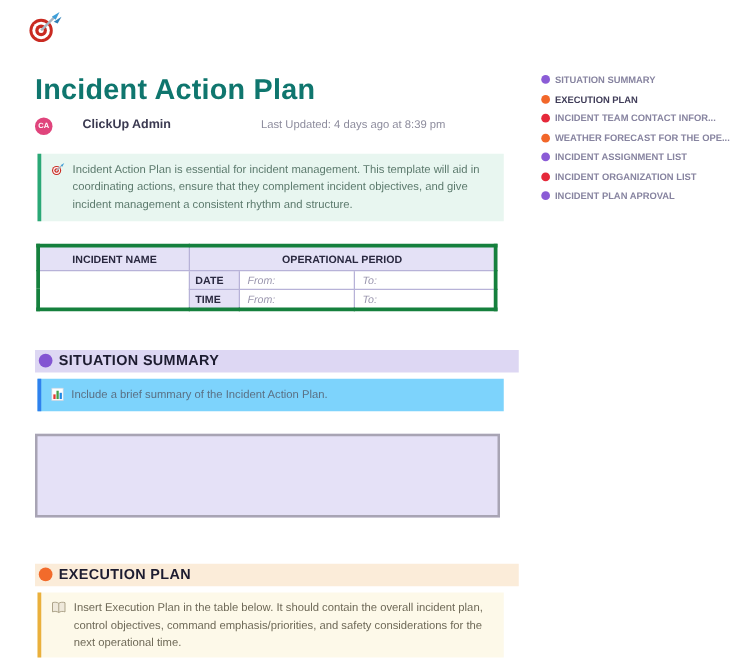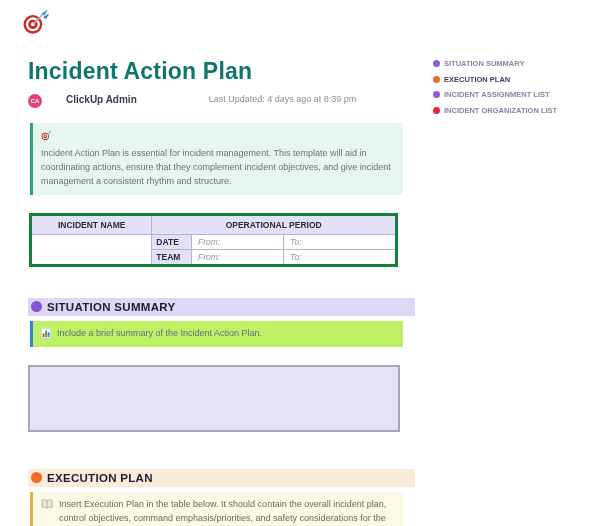--- a/index.html
+++ b/index.html
@@ -16,21 +16,21 @@
   .author-row { margin: 9px 0 0 28px; display: flex; align-items: flex-start; gap: 24px; }
   .avatar { width: 14px; height: 14px; border-radius: 50%; background: #e0447c; color: #fff;
     font-size: 6px; font-weight: 700; display: flex; align-items: center; justify-content: center; }
   .author-name { font-size: 10px; font-weight: 700; color: #3a3950; }
   .updated { font-size: 9px; color: #8d8c9d; margin-left: 4px; padding-left: 44px; }
 
   .callout { margin-left: 30px; width: 373px; border-left: 3px solid #999; display: flex;
     gap: 6px; align-items: flex-start; padding: 6px 10px 6px 8px; }
   .callout p { font-size: 9px; line-height: 1.55; }
   .callout .ico { flex: 0 0 auto; margin-top: 1px; }
-  .callout.green { margin-top: 15px; background: #e8f6f0; flex-direction: column; }
+  .callout.green { margin-top: 15px; background: #e8f6f0; }
   .callout.green p { color: #5c7a6d; }
   .callout.blue { margin-top: 5px; background: #ecf4fd; }
   .callout.blue p { color: #5a7084; }
   .callout.yellow { margin-top: 5px; background: #fdf9e9; }
   .callout.yellow p { color: #6e6957; }
 
   table.incident { margin: 18px 0 0 29px; width: 369px; border-collapse: collapse;
     border: 3px solid #15803d; }
   table.incident th, table.incident td { border: 1px solid #b7b2d8; font-size: 8.5px; }
   table.incident th { background: #e4e1f6; color: #2a2940; font-weight: 700;
@@ -105,33 +105,33 @@
       <th>INCIDENT NAME</th>
       <th colspan="3">OPERATIONAL PERIOD</th>
     </tr>
     <tr>
       <td class="name-cell" rowspan="2"></td>
       <td class="row-label">DATE</td>
       <td class="ph from-cell">From:</td>
       <td class="ph to-cell">To:</td>
     </tr>
     <tr>
-      <td class="row-label">TEAM</td>
+      <td class="row-label">TIME</td>
       <td class="ph from-cell">From:</td>
       <td class="ph to-cell">To:</td>
     </tr>
   </tbody>
     </table>
 
   <div class="band situation" style="background-color: rgb(221, 215, 243);">
     <span class="band-dot" style="background-color: rgb(131, 85, 210);"></span>
     <span class="band-title">SITUATION SUMMARY</span>
   </div>
 
-  <div class="callout blue" style="background-color: #bef264; border-left-color: rgb(47, 128, 237);">
+  <div class="callout blue" style="background-color: #7dd3fc; border-left-color: rgb(47, 128, 237);">
     <span class="ico">
       <svg width="10" height="11" viewBox="0 0 12 13">
         <rect x="0.5" y="0.5" width="11" height="12" fill="#ffffff" stroke="#c7d4e2" stroke-width="0.8"></rect>
         <rect x="2" y="6.5" width="2.2" height="4.5" fill="#e53935"></rect>
         <rect x="5" y="3" width="2.2" height="8" fill="#43a047"></rect>
         <rect x="8" y="5" width="2.2" height="6" fill="#1e88e5"></rect>
       </svg>
     </span>
     <p>Include a brief summary of the Incident Action Plan.</p>
   </div>
@@ -156,22 +156,34 @@
   <div class="toc">
     <div class="toc-item">
       <span class="toc-dot" style="background-color: rgb(139, 92, 214);"></span>
       <span class="toc-label">SITUATION SUMMARY</span>
     </div>
     <div class="toc-item active">
       <span class="toc-dot" style="background-color: rgb(242, 103, 42);"></span>
       <span class="toc-label">EXECUTION PLAN</span>
     </div>
     <div class="toc-item">
+      <span class="toc-dot" style="background-color: rgb(229, 41, 58);"></span>
+      <span class="toc-label">INCIDENT TEAM CONTACT INFOR...</span>
+    </div>
+    <div class="toc-item">
+      <span class="toc-dot" style="background-color: rgb(242, 103, 42);"></span>
+      <span class="toc-label">WEATHER FORECAST FOR THE OPE...</span>
+    </div>
+    <div class="toc-item">
       <span class="toc-dot" style="background-color: rgb(139, 92, 214);"></span>
       <span class="toc-label">INCIDENT ASSIGNMENT LIST</span>
     </div>
     <div class="toc-item">
       <span class="toc-dot" style="background-color: rgb(229, 41, 58);"></span>
       <span class="toc-label">INCIDENT ORGANIZATION LIST</span>
     </div>
+    <div class="toc-item">
+      <span class="toc-dot" style="background-color: rgb(139, 92, 214);"></span>
+      <span class="toc-label">INCIDENT PLAN APROVAL</span>
+    </div>
   </div>
 
 </div>
 
 </body></html>

